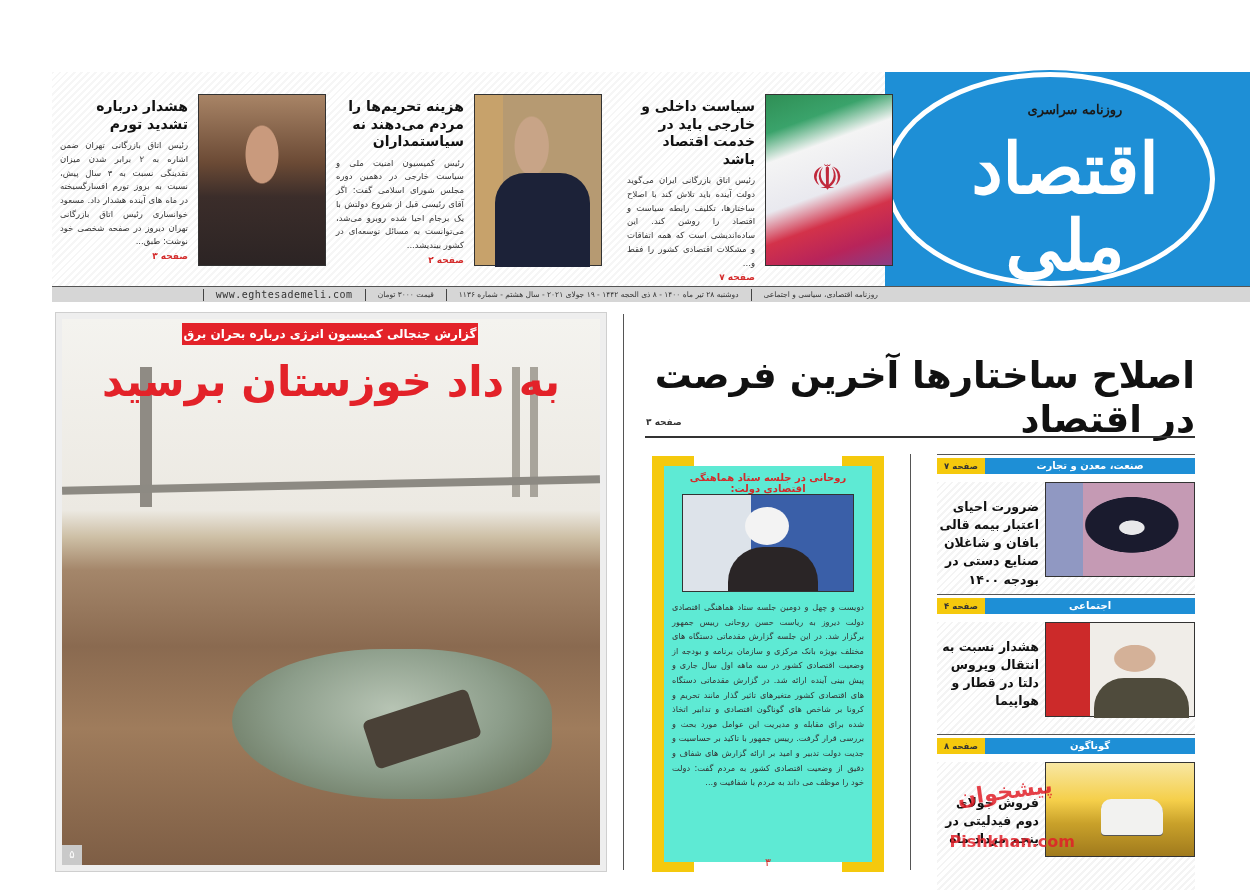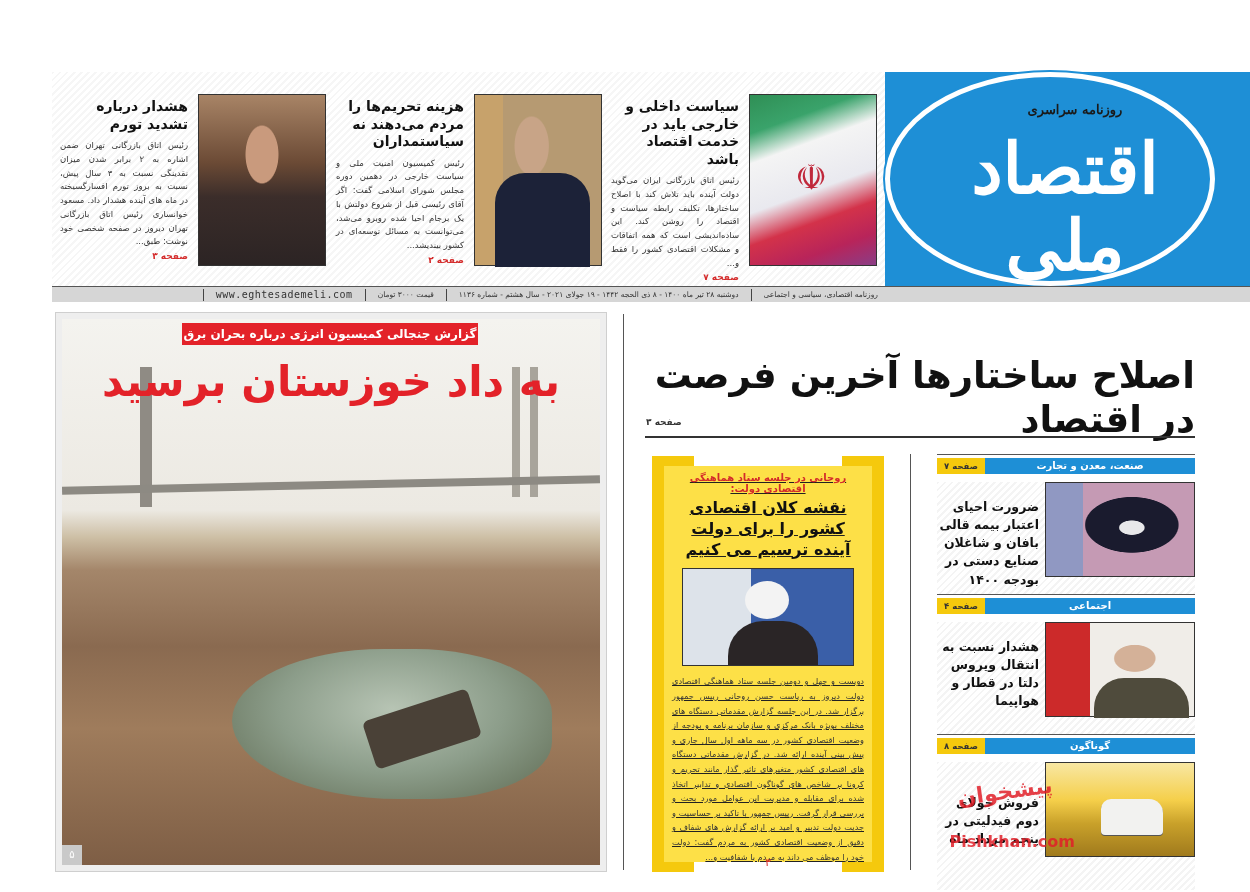--- a/index.html
+++ b/index.html
@@ -28,21 +28,21 @@
     font-family: "DejaVu Serif", serif; font-size: 70px; font-weight: bold; color: #ffffff; line-height: 1.1;
   }
 
   .teaser { position: absolute; top: 22px; height: 175px; }
   .teaser .photo { position: absolute; right: 0; top: 0; width: 128px; height: 172px; border: 1px solid #333; }
   .teaser .text { position: absolute; right: 138px; top: 4px; width: 128px; }
   .teaser h3 { font-size: 14px; font-weight: bold; line-height: 1.25; color: #111; margin-bottom: 6px; }
   .teaser p { font-size: 8.5px; line-height: 1.62; color: #333; text-align: justify; }
   .teaser .page-ref { font-size: 9px; font-weight: bold; color: #d42a2a; margin-top: 2px; }
 
-  .t1 { right: 373px; width: 270px; }
+  .t1 { right: 357px; width: 270px; }
   .t2 { right: 648px; width: 270px; }
   .t3 { right: 924px; width: 270px; }
 
   .photo-flag { background: linear-gradient(160deg, #2f8f55 0%, #3aa36b 18%, #f4f4f4 32%, #e9e9ef 55%, #d3324a 70%, #b8245a 85%, #8a3d86 100%); }
   .photo-flag::after { content: "☫"; position: absolute; left: 45px; top: 62px; font-size: 36px; color: #c0283b; }
   .photo-man1 { background: radial-gradient(ellipse at 50% 35%, #c99a7d 0 18%, transparent 19%), linear-gradient(180deg, #a88466 0%, #6b4a35 40%, #3b2d2a 60%, #2c2424 100%); }
   .photo-man2 { background: radial-gradient(ellipse at 45% 30%, #c8a487 0 17%, transparent 18%), linear-gradient(90deg, #c7a26b 0 22%, #b69a72 22% 100%); }
   .photo-man2::after { content: ""; position: absolute; left: 20px; top: 78px; width: 95px; height: 94px; background: #1c2238; border-radius: 30px 30px 0 0; }
 
   
@@ -84,21 +84,21 @@
   .vline2 { position: absolute; left: 858px; top: 382px; width: 1px; height: 416px; background: #555; }
 
   
   .overline { position: absolute; right: 55px; top: 242px; width: 560px; text-align: center; font-size: 17px; color: #555; font-weight: bold; }
   .main-headline { position: absolute; right: 55px; top: 282px; width: 560px; text-align: right; font-size: 37px; font-weight: bold; color: #111; line-height: 1.2; }
   .main-page { position: absolute; left: 594px; top: 345px; font-size: 9px; color: #333; font-weight: bold; }
   .main-rule { position: absolute; right: 55px; top: 364px; width: 550px; height: 2px; background: #333; }
 
   
   .ybox { position: absolute; left: 600px; top: 384px; width: 232px; height: 416px; background: #f5c90d; }
-  .ybox-inner { position: absolute; left: 12px; top: 10px; width: 208px; height: 396px; background: #fde047; padding: 6px 8px; text-align: center; text-decoration: underline; }
+  .ybox-inner { position: absolute; left: 12px; top: 10px; width: 208px; height: 396px; background: #5eead4; padding: 6px 8px; text-align: center; }
   .ybox-mask-top { position: absolute; left: 42px; top: 0; width: 148px; height: 10px; background: #fff; }
   .ybox-mask-bot { position: absolute; left: 42px; bottom: 0; width: 148px; height: 10px; background: #fff; }
   .ybox .kick { font-size: 10px; font-weight: bold; color: #d42a2a; }
   .ybox h2 { font-size: 16px; font-weight: bold; color: #111; line-height: 1.3; margin: 4px 0 8px; }
   .ybox .ph { width: 172px; height: 98px; margin: 0 auto 8px; border: 1px solid #333; position: relative;
     background: linear-gradient(90deg, #dde3ea 0 40%, #3a5fa8 40% 100%); overflow: hidden; }
   .ybox .ph::before { content: ""; position: absolute; left: 62px; top: 12px; width: 44px; height: 38px; border-radius: 50%; background: #f3f3f3; }
   .ybox .ph::after { content: ""; position: absolute; left: 45px; top: 52px; width: 90px; height: 46px; background: #2a2526; border-radius: 35px 35px 0 0; }
   .ybox p { font-size: 8.2px; line-height: 1.78; color: #333; text-align: justify; }
   .ybox .pg { position: absolute; left: 0; bottom: -7px; width: 100%; font-size: 11px; color: #d42a2a; text-align: center; }
@@ -188,21 +188,20 @@
 
   <div class="main-headline">اصلاح ساختارها آخرین فرصت در اقتصاد</div>
   <div class="main-page">صفحه ۳</div>
   <div class="main-rule"></div>
 
   <div class="ybox">
     <div class="ybox-mask-top"></div>
     <div class="ybox-mask-bot"></div>
     <div class="ybox-inner">
       <div class="kick">روحانی در جلسه ستاد هماهنگی اقتصادی دولت:</div>
-      <h2>نقشه کلان اقتصادی کشور را برای دولت آینده ترسیم می کنیم</h2>
       <div class="ph"></div>
       <p>دویست و چهل و دومین جلسه ستاد هماهنگی اقتصادی دولت دیروز به ریاست حسن روحانی رییس جمهور برگزار شد. در این جلسه گزارش مقدماتی دستگاه های مختلف بویژه بانک مرکزی و سازمان برنامه و بودجه از وضعیت اقتصادی کشور در سه ماهه اول سال جاری و پیش بینی آینده ارائه شد. در گزارش مقدماتی دستگاه های اقتصادی کشور متغیرهای تاثیر گذار مانند تحریم و کرونا بر شاخص های گوناگون اقتصادی و تدابیر اتخاذ شده برای مقابله و مدیریت این عوامل مورد بحث و بررسی قرار گرفت. رییس جمهور با تاکید بر حساسیت و جدیت دولت تدبیر و امید بر ارائه گزارش های شفاف و دقیق از وضعیت اقتصادی کشور به مردم گفت: دولت خود را موظف می داند به مردم با شفافیت و...</p>
       <div class="pg">۳</div>
     </div>
   </div>
 
   <div class="rbox" style="top:382px;">
     <div class="rule"></div>
     <div class="bar" style="direction:rtl;">
       <div class="cat">صنعت، معدن و تجارت</div>

